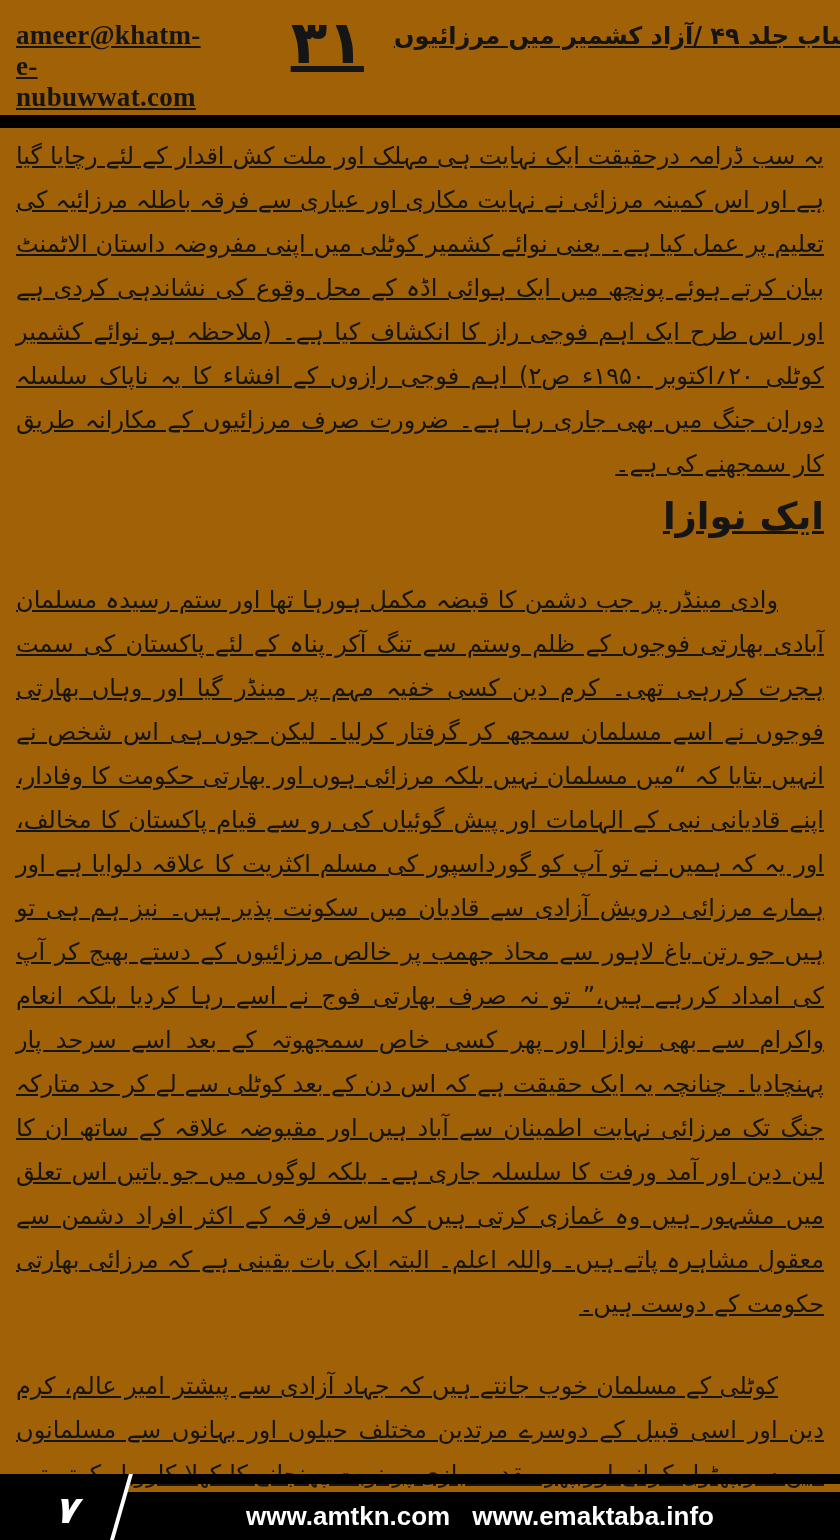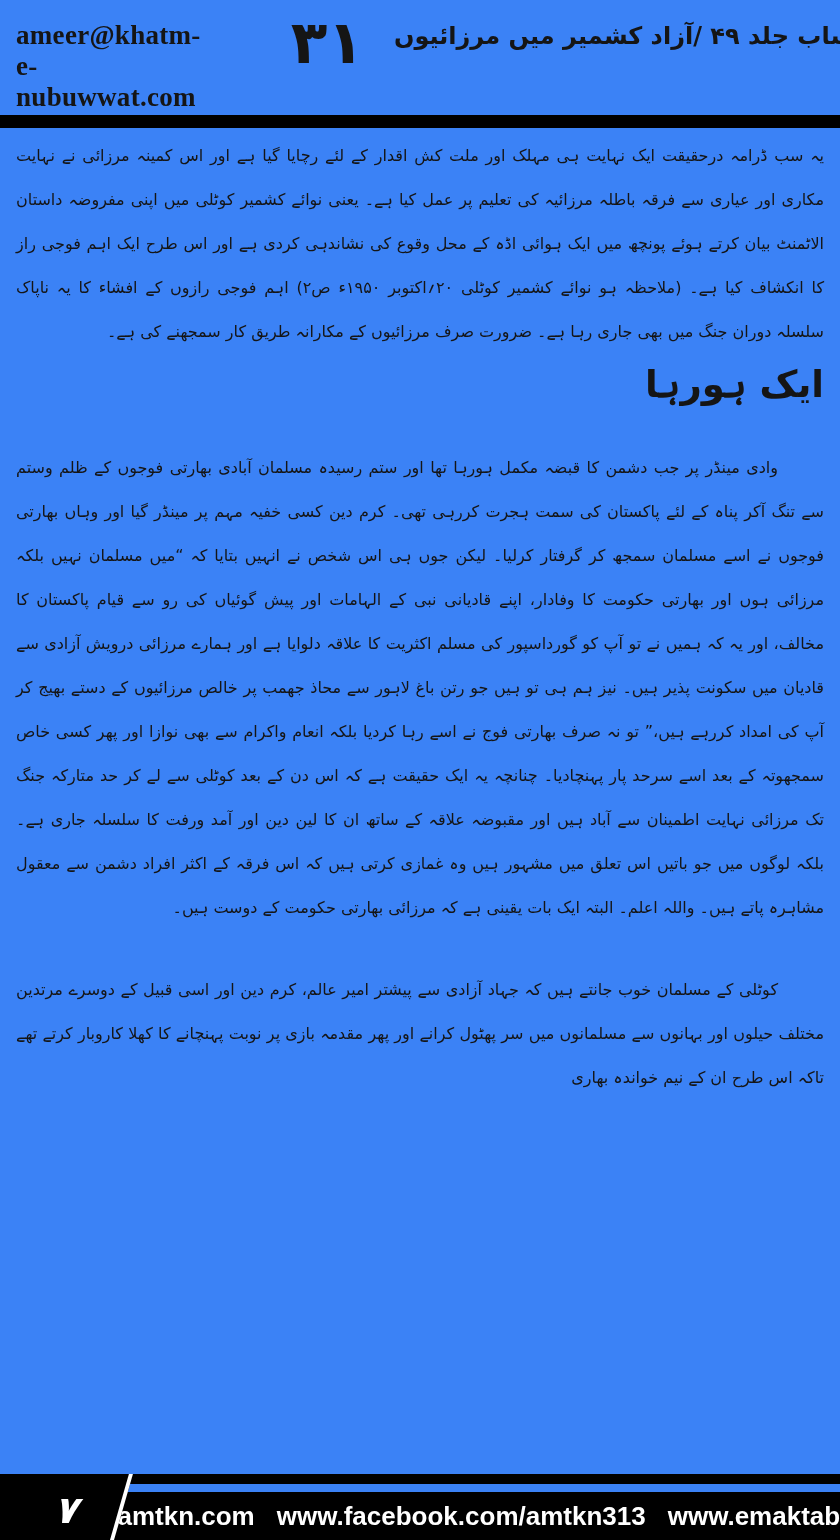--- a/index.html
+++ b/index.html
@@ -5,23 +5,24 @@
   * { box-sizing: border-box; }
   html, body { margin: 0; padding: 0; }
   body {
     width: 840px; height: 1540px;
     background: #efede8;
     font-family: "DejaVu Sans", sans-serif;
   }
   .page {
     position: relative;
     width: 840px; height: 1540px;
-    background: #3b82f6;
+    background: #a16207;
     color: #151515;
     overflow: hidden;
+    text-decoration: underline;
   }
   
   .header {
     display: flex;
     align-items: flex-start;
     justify-content: space-between;
     padding: 12px 16px 2px 16px;
   }
   .header-email {
     font-family: "Liberation Serif", serif;
@@ -53,21 +54,21 @@
     direction: rtl;
     padding: 6px 16px 0 16px;
   }
   .section-heading {
     font-size: 37px;
     font-weight: bold;
     margin: 8px 0 6px 0;
     line-height: 1.25;
   }
   .section-body {
-    font-size: 16px;
+    font-size: 24px;
     line-height: 44px;
     text-align: justify;
     margin: 0 0 4px 0;
   }
   .indent { text-indent: 46px; margin-top: 38px; }
   
   .footer {
     position: absolute;
     left: 0; bottom: 0;
     width: 100%; height: 66px;
@@ -127,34 +128,33 @@
 
   <div class="header-rule"></div>
 
   <div class="body">
 
     <div>
       <p class="section-body">یہ سب ڈرامہ درحقیقت ایک نہایت ہی مہلک اور ملت کش اقدار کے لئے رچایا گیا ہے اور اس کمینہ مرزائی نے نہایت مکاری اور عیاری سے فرقہ باطلہ مرزائیہ کی تعلیم پر عمل کیا ہے۔ یعنی نوائے کشمیر کوٹلی میں اپنی مفروضہ داستان الاٹمنٹ بیان کرتے ہوئے پونچھ میں ایک ہوائی اڈہ کے محل وقوع کی نشاندہی کردی ہے اور اس طرح ایک اہم فوجی راز کا انکشاف کیا ہے۔ (ملاحظہ ہو نوائے کشمیر کوٹلی ۲۰؍اکتوبر ۱۹۵۰ء ص۲) اہم فوجی رازوں کے افشاء کا یہ ناپاک سلسلہ دوران جنگ میں بھی جاری رہا ہے۔ ضرورت صرف مرزائیوں کے مکارانہ طریق کار سمجھنے کی ہے۔</p>
     </div>
 
     <div>
-      <div class="section-heading">ایک ہورہا</div>
+      <div class="section-heading">ایک نوازا</div>
       <p class="section-body indent">وادی مینڈر پر جب دشمن کا قبضہ مکمل ہورہا تھا اور ستم رسیدہ مسلمان آبادی بھارتی فوجوں کے ظلم وستم سے تنگ آکر پناہ کے لئے پاکستان کی سمت ہجرت کررہی تھی۔ کرم دین کسی خفیہ مہم پر مینڈر گیا اور وہاں بھارتی فوجوں نے اسے مسلمان سمجھ کر گرفتار کرلیا۔ لیکن جوں ہی اس شخص نے انہیں بتایا کہ “میں مسلمان نہیں بلکہ مرزائی ہوں اور بھارتی حکومت کا وفادار، اپنے قادیانی نبی کے الہامات اور پیش گوئیاں کی رو سے قیام پاکستان کا مخالف، اور یہ کہ ہمیں نے تو آپ کو گورداسپور کی مسلم اکثریت کا علاقہ دلوایا ہے اور ہمارے مرزائی درویش آزادی سے قادیان میں سکونت پذیر ہیں۔ نیز ہم ہی تو ہیں جو رتن باغ لاہور سے محاذ جھمب پر خالص مرزائیوں کے دستے بھیج کر آپ کی امداد کررہے ہیں،” تو نہ صرف بھارتی فوج نے اسے رہا کردیا بلکہ انعام واکرام سے بھی نوازا اور پھر کسی خاص سمجھوتہ کے بعد اسے سرحد پار پہنچادیا۔ چنانچہ یہ ایک حقیقت ہے کہ اس دن کے بعد کوٹلی سے لے کر حد متارکہ جنگ تک مرزائی نہایت اطمینان سے آباد ہیں اور مقبوضہ علاقہ کے ساتھ ان کا لین دین اور آمد ورفت کا سلسلہ جاری ہے۔ بلکہ لوگوں میں جو باتیں اس تعلق میں مشہور ہیں وہ غمازی کرتی ہیں کہ اس فرقہ کے اکثر افراد دشمن سے معقول مشاہرہ پاتے ہیں۔ واللہ اعلم۔ البتہ ایک بات یقینی ہے کہ مرزائی بھارتی حکومت کے دوست ہیں۔</p>
     </div>
 
     <div>
       <p class="section-body indent">کوٹلی کے مسلمان خوب جانتے ہیں کہ جہاد آزادی سے پیشتر امیر عالم، کرم دین اور اسی قبیل کے دوسرے مرتدین مختلف حیلوں اور بہانوں سے مسلمانوں میں سر پھٹول کرانے اور پھر مقدمہ بازی پر نوبت پہنچانے کا کھلا کاروبار کرتے تھے تاکہ اس طرح ان کے نیم خواندہ بھاری</p>
     </div>
 
   </div>
 
   <div class="footer">
     <div class="footer-topbar"></div>
     <div class="footer-band">
       <span>www.amtkn.com</span>
-      <span>www.facebook.com/amtkn313</span>
       <span>www.emaktaba.info</span>
     </div>
     <div class="footer-corner"></div>
     <div class="footer-corner-num">۷</div>
   </div>
 
 </div>
 
 </body></html>

